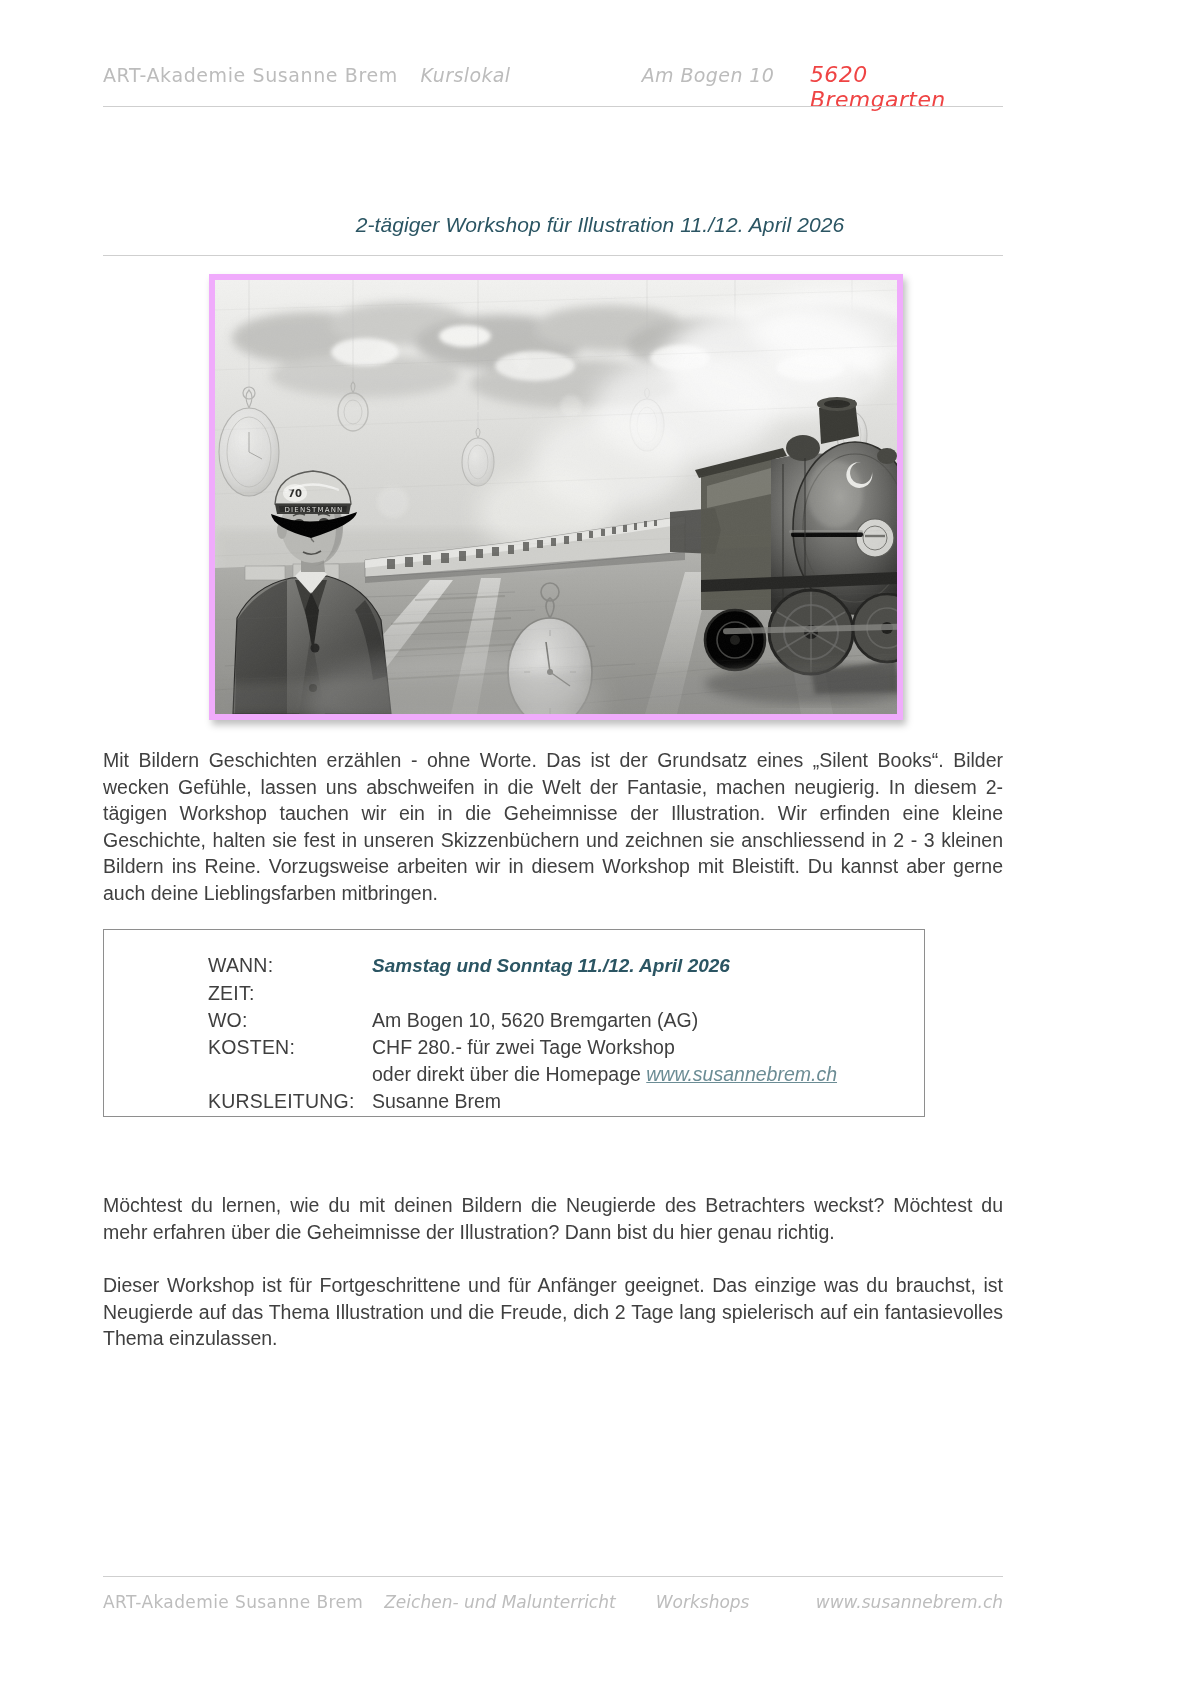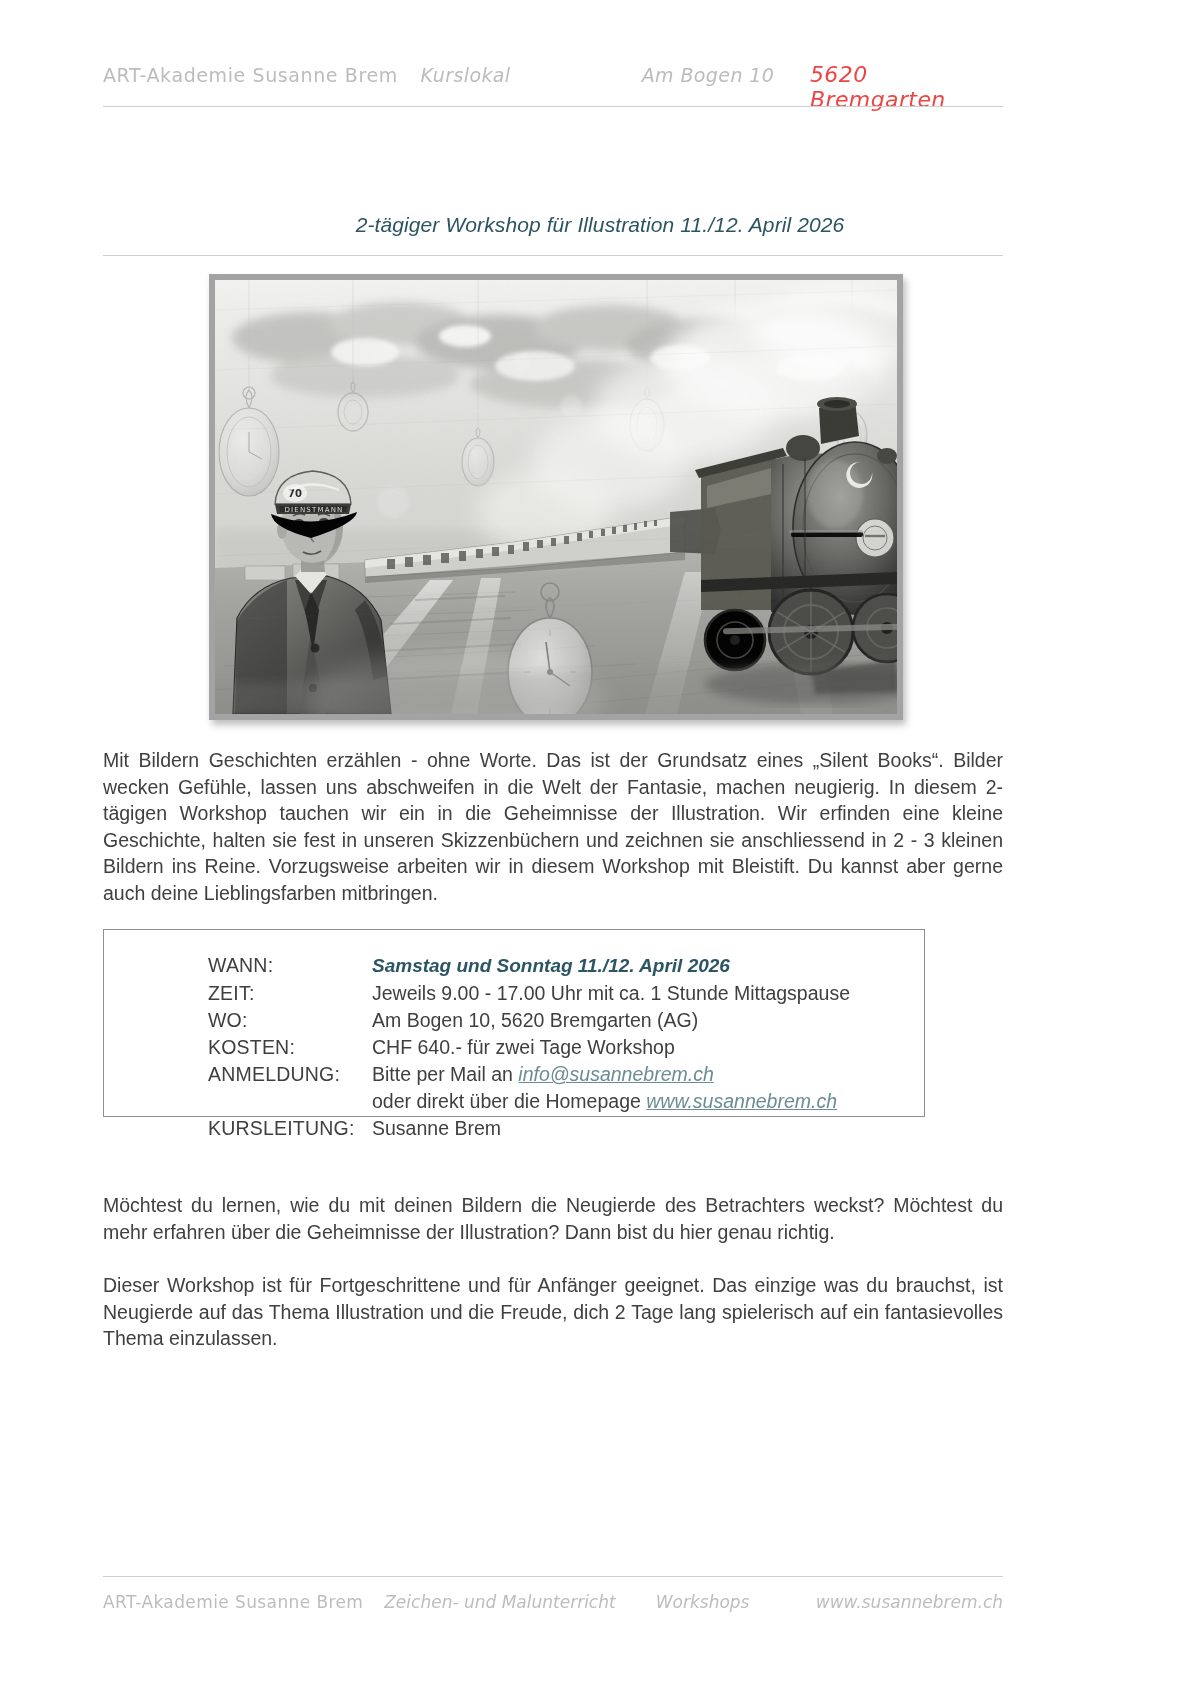--- a/index.html
+++ b/index.html
@@ -110,21 +110,21 @@
     letter-spacing: 0.1px;
   }
 
   
   .illus-wrap {
     position: absolute;
     left: 209px;
     top: 274px;
     width: 694px;
     height: 446px;
-    background: #a3a3a3;
+    background: #f0abfc;
     padding: 6px;
     box-sizing: border-box;
     box-shadow: 3px 5px 7px rgba(0,0,0,0.25);
   }
   .illus-wrap svg {
     display: block;
     width: 682px;
     height: 434px;
   }
 
@@ -626,37 +626,32 @@
   <div class="infobox">
     <div class="info-table">
 
       <div class="info-row">
         <span class="info-label">WANN:</span>
         <span class="info-value accent">Samstag und Sonntag 11./12. April 2026</span>
       </div>
 
       <div class="info-row">
         <span class="info-label">ZEIT:</span>
-        <span class="info-value">Jeweils 9.00 - 17.00 Uhr mit ca. 1 Stunde Mittagspause</span>
       </div>
 
       <div class="info-row">
         <span class="info-label">WO:</span>
         <span class="info-value">Am Bogen 10, 5620 Bremgarten (AG)</span>
       </div>
 
       <div class="info-row">
         <span class="info-label">KOSTEN:</span>
-        <span class="info-value">CHF 640.- für zwei Tage Workshop</span>
+        <span class="info-value">CHF 280.- für zwei Tage Workshop</span>
       </div>
 
-      <div class="info-row">
-        <span class="info-label">ANMELDUNG:</span>
-        <span class="info-value"><span>Bitte per Mail an</span>&nbsp;<a class="lnk" href="#">info@susannebrem.ch</a>&nbsp;&nbsp;</span>
-      </div>
 
       <div class="info-row info-row-indent">
         <span class="info-label">&nbsp;</span>
         <span class="info-value"><span>oder direkt über die Homepage</span>&nbsp;<a class="lnk" href="#">www.susannebrem.ch</a></span>
       </div>
 
       <div class="info-row">
         <span class="info-label">KURSLEITUNG:</span>
         <span class="info-value">Susanne Brem</span>
       </div>

